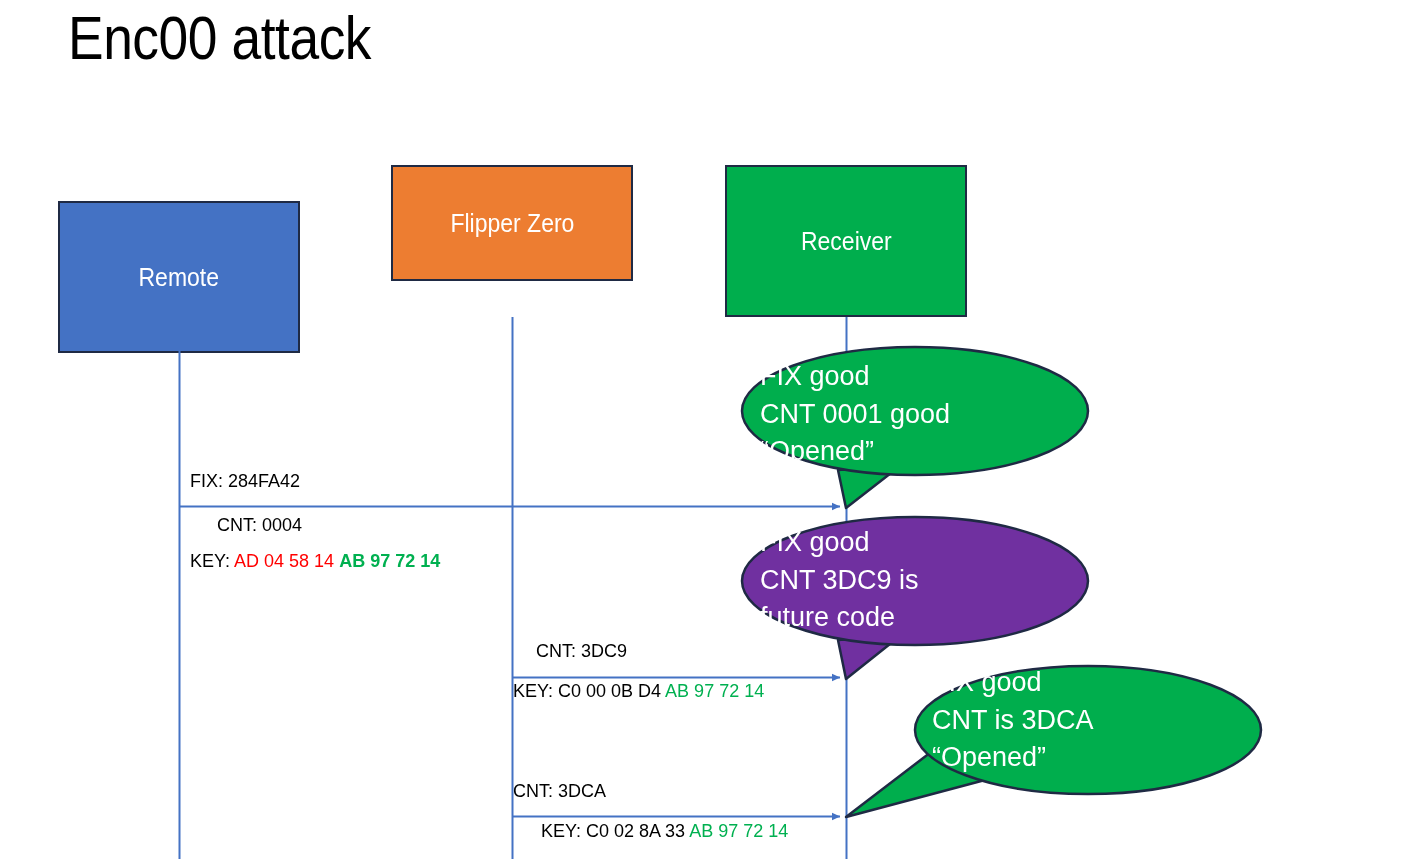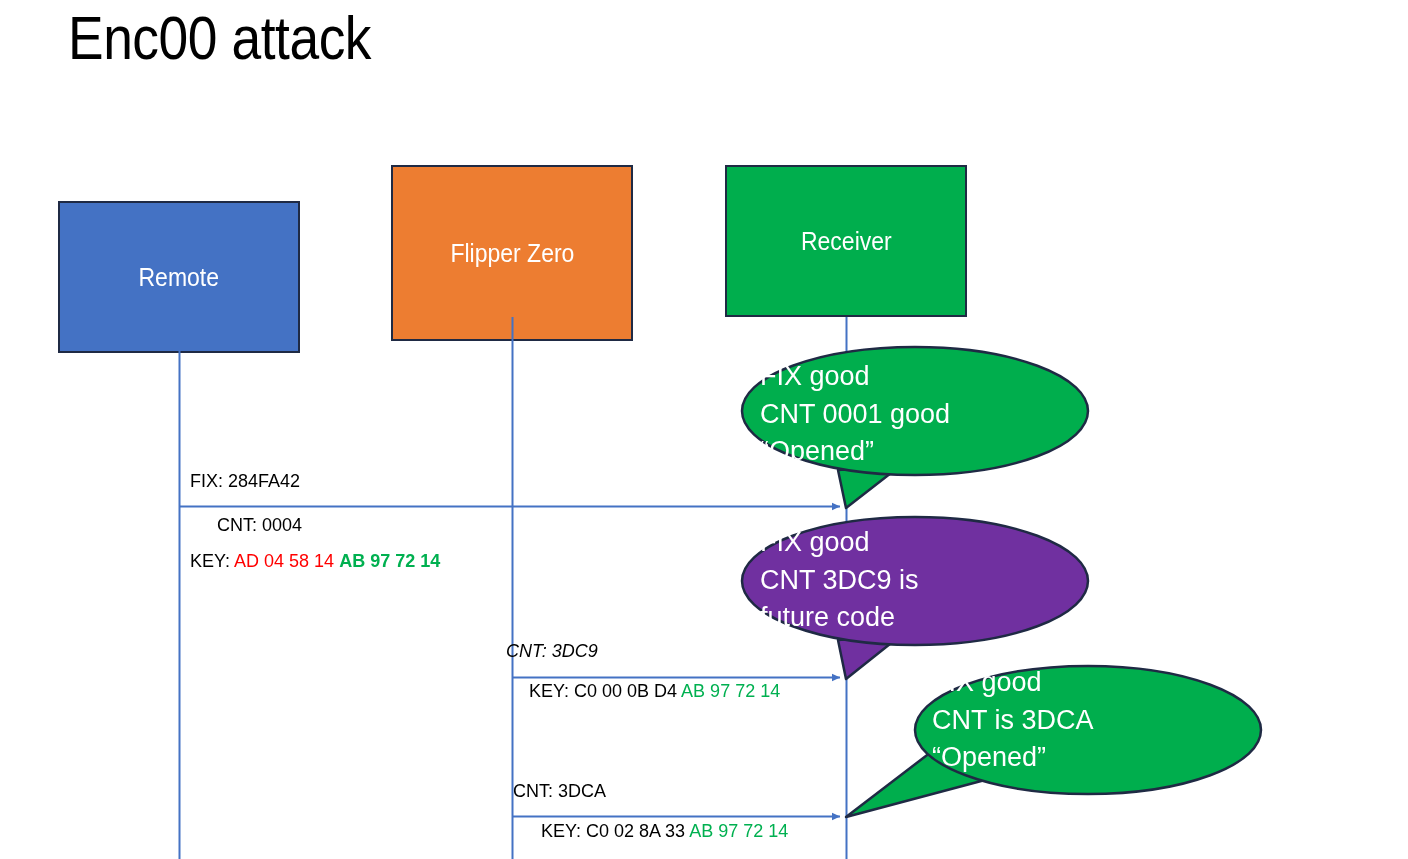--- a/index.html
+++ b/index.html
@@ -43,21 +43,21 @@
     align-items: center;
     justify-content: center;
     color: #ffffff;
     font-size: 25px;
     font-weight: 400;
     font-family: "Liberation Sans", sans-serif;
   }
   .actor-label { transform: scaleX(0.92); display: block; }
 
   #actor-remote   { left: 58px;  top: 165px; width: 242px; height: 152px; background: #4472C4; margin-top: 36px; }
-  #actor-flipper  { left: 391px; top: 165px; width: 242px; height: 176px; background: #ED7D31; }
+  #actor-flipper  { left: 391px; top: 165px; width: 242px; height: 116px; background: #ED7D31; }
   #actor-receiver { left: 725px; top: 165px; width: 242px; height: 152px; background: #00AE4D; }
 
   
   #overlay {
     position: absolute;
     left: 0; top: 0;
     width: 1408px;
     height: 859px;
     pointer-events: none;
   }
@@ -71,22 +71,22 @@
     white-space: nowrap;
     line-height: 1.0;
   }
   .hex-red   { color: #FF0000; }
   .hex-green { color: #00B050; }
   .bold      { font-weight: bold; }
 
   #msg1-fix { left: 190px; top: 472px; }
   #msg1-cnt { left: 190px; top: 516px; margin-left: 27px; }
   #msg1-key { left: 190px; top: 552px; }
-  #msg2-cnt { left: 506px; top: 642px; font-style: italic; }
-  #msg2-key { left: 513px; top: 682px; margin-left: 16px; }
+  #msg2-cnt { left: 536px; top: 642px; }
+  #msg2-key { left: 513px; top: 682px; }
   #msg3-cnt { left: 513px; top: 782px; }
   #msg3-key { left: 513px; top: 822px; margin-left: 28px; }
 
   
   .callout-text {
     position: absolute;
     color: #ffffff;
     font-family: "Liberation Sans", sans-serif;
     font-size: 27px;
     text-align: left;

